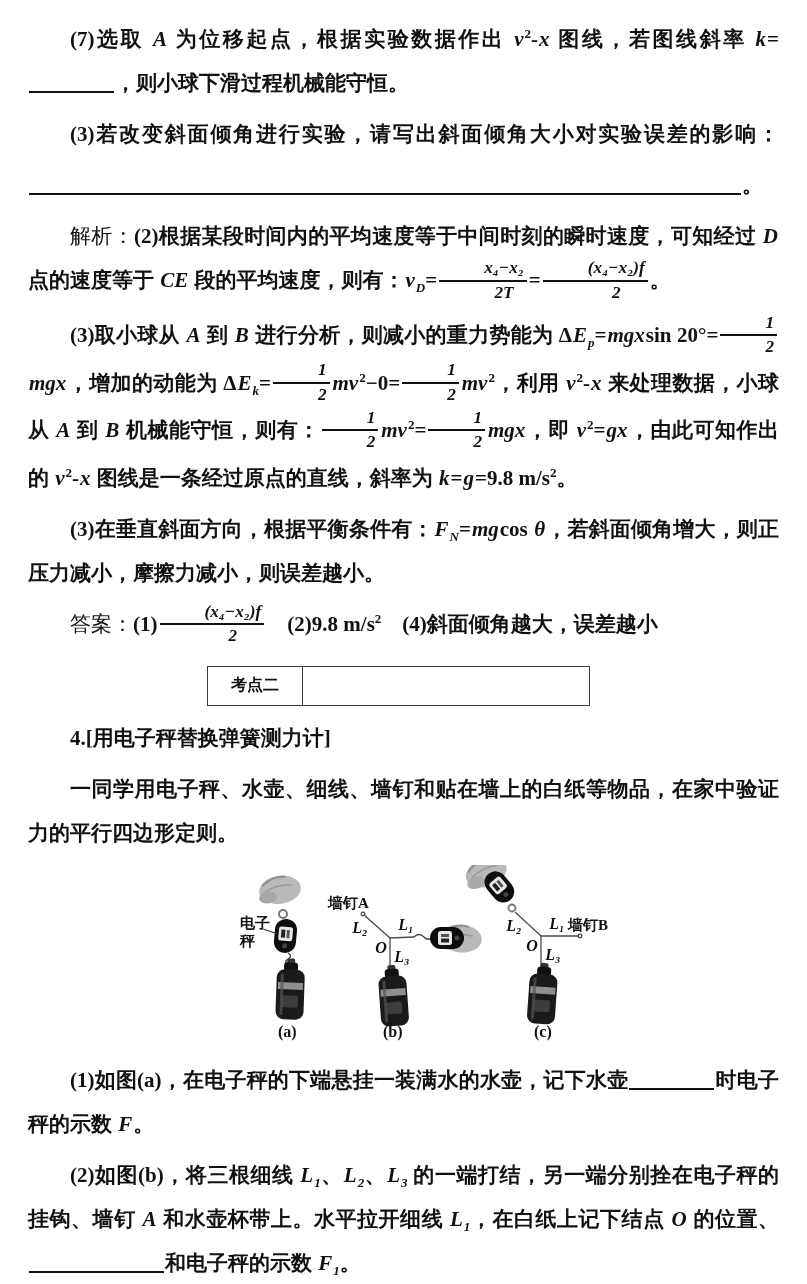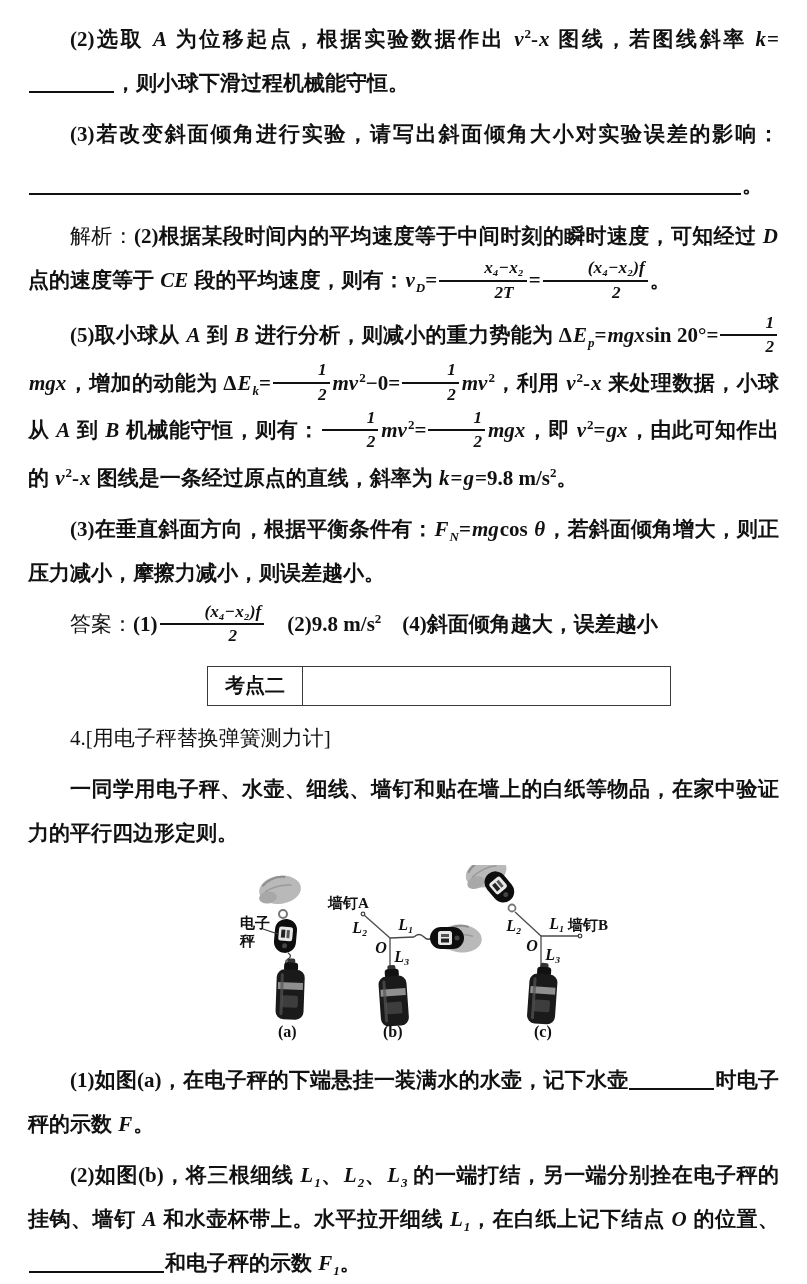--- a/index.html
+++ b/index.html
@@ -20,48 +20,48 @@
   .blank{display:inline-block;border-bottom:2.2px solid #111;height:0.85em;transform:translateY(3px);margin:0 1px;}
   .frac{
     display:inline-flex;flex-direction:column;align-items:center;
     vertical-align:middle;font-size:0.82em;line-height:1.3;
     font-style:italic;font-family:"Liberation Serif","DejaVu Serif",serif;
     margin:0 2px;transform:translateY(-2px);
   }
   .frac .fn{border-bottom:2px solid #111;padding:0 3px;}
   .frac .fd{padding:0 2px;font-style:italic;}
   .banner{
-    display:flex;width:464px;margin:16px 0 10px 179px;
+    display:flex;width:383px;margin:16px 0 10px 179px;
     border:1.6px solid #3a3a3a;height:40px;box-sizing:border-box;
-    font-size:20px;font-weight:800;
+    font-size:16px;font-weight:800;
   }
   .banner .tag{width:94px;border-right:1.6px solid #3a3a3a;display:flex;align-items:center;justify-content:center;}
   .banner .title{flex:1;display:flex;align-items:center;justify-content:center;letter-spacing:1px;}
   .figure{margin:10px 0 4px 150px;}
   .heading{margin:10px 0 2px 0;}
   svg text{font-family:"Liberation Serif","DejaVu Serif",serif;fill:#111;}
   svg .cn{font-size:15px;font-weight:700;}
   svg .mv{font-size:16px;font-weight:700;font-style:italic;}
   svg .cap{font-size:16px;font-weight:600;}
 </style>
 </head>
 <body>
 
-<p><span class="sg-t">(2)选取 </span><span class="sg-i">A</span><span class="sg-t"> 为位移起点，根据实验数据作出 </span><span class="sg-i">v</span><span class="sg-sup">2</span><span class="sg-t">-</span><span class="sg-i">x</span><span class="sg-t"> 图线，若图线斜率 </span><span class="sg-i">k</span><span class="sg-t">=</span><span class="blank" style="width: 85px;"></span><span class="sg-t">，则小球下滑过程机械能守恒。</span></p>
+<p><span class="sg-t">(7)选取 </span><span class="sg-i">A</span><span class="sg-t"> 为位移起点，根据实验数据作出 </span><span class="sg-i">v</span><span class="sg-sup">2</span><span class="sg-t">-</span><span class="sg-i">x</span><span class="sg-t"> 图线，若图线斜率 </span><span class="sg-i">k</span><span class="sg-t">=</span><span class="blank" style="width: 85px;"></span><span class="sg-t">，则小球下滑过程机械能守恒。</span></p>
 <p class="spread"><span class="sg-t">(3)若改变斜面倾角进行实验，请写出斜面倾角大小对实验误差的影响：</span></p>
 <p class="noindent"><span class="blank" style="width: 712px;"></span><span class="sg-t">。</span></p>
 
 <p><span class="sg-b">解析：</span><span class="sg-t">(2)根据某段时间内的平均速度等于中间时刻的瞬时速度，可知经过 </span><span class="sg-i">D</span><span class="sg-t"> 点的速度等于 </span><span class="sg-i">CE</span><span class="sg-t"> 段的平均速度，则有：</span><span class="sg-i">v</span><span class="sg-sub">D</span><span class="sg-t">=</span><span class="frac">
       <span class="fn">x₄−x₂</span>
       <span class="fd">2T</span>
     </span><span class="sg-t">=</span><span class="frac">
       <span class="fn">(x₄−x₂)f</span>
       <span class="fd">2</span>
     </span><span class="sg-t">。</span></p>
-<p><span class="sg-t">(5)取小球从 </span><span class="sg-i">A</span><span class="sg-t"> 到 </span><span class="sg-i">B</span><span class="sg-t"> 进行分析，则减小的重力势能为 Δ</span><span class="sg-i">E</span><span class="sg-sub">p</span><span class="sg-t">=</span><span class="sg-i">mgx</span><span class="sg-t">sin 20°=</span><span class="frac">
+<p><span class="sg-t">(3)取小球从 </span><span class="sg-i">A</span><span class="sg-t"> 到 </span><span class="sg-i">B</span><span class="sg-t"> 进行分析，则减小的重力势能为 Δ</span><span class="sg-i">E</span><span class="sg-sub">p</span><span class="sg-t">=</span><span class="sg-i">mgx</span><span class="sg-t">sin 20°=</span><span class="frac">
       <span class="fn">1</span>
       <span class="fd">2</span>
     </span><span class="sg-i">mgx</span><span class="sg-t">，增加的动能为 Δ</span><span class="sg-i">E</span><span class="sg-sub">k</span><span class="sg-t">=</span><span class="frac">
       <span class="fn">1</span>
       <span class="fd">2</span>
     </span><span class="sg-i">mv</span><span class="sg-sup">2</span><span class="sg-t">−0=</span><span class="frac">
       <span class="fn">1</span>
       <span class="fd">2</span>
     </span><span class="sg-i">mv</span><span class="sg-sup">2</span><span class="sg-t">，利用 </span><span class="sg-i">v</span><span class="sg-sup">2</span><span class="sg-t">-</span><span class="sg-i">x</span><span class="sg-t"> 来处理数据，小球从 </span><span class="sg-i">A</span><span class="sg-t"> 到 </span><span class="sg-i">B</span><span class="sg-t"> 机械能守恒，则有：</span><span class="frac">
       <span class="fn">1</span>
@@ -73,21 +73,21 @@
 <p><span class="sg-t">(3)在垂直斜面方向，根据平衡条件有：</span><span class="sg-i">F</span><span class="sg-sub">N</span><span class="sg-t">=</span><span class="sg-i">mg</span><span class="sg-t">cos </span><span class="sg-i">θ</span><span class="sg-t">，若斜面倾角增大，则正压力减小，摩擦力减小，则误差越小。</span></p>
 <p><span class="sg-b">答案：</span><span class="sg-t">(1)</span><span class="frac">
       <span class="fn">(x₄−x₂)f</span>
       <span class="fd">2</span>
     </span><span class="sg-t">　(2)9.8 m/s</span><span class="sg-sup">2</span><span class="sg-t">　(4)斜面倾角越大，误差越小</span></p>
 
 <div class="banner">
   <div class="tag">考点二</div>
 </div>
 
-<p class="heading" style="font-weight:400;">4.[用电子秤替换弹簧测力计]</p>
+<p class="heading" style="font-weight:700;">4.[用电子秤替换弹簧测力计]</p>
 <p><span class="sg-t">一同学用电子秤、水壶、细线、墙钉和贴在墙上的白纸等物品，在家中验证力的平行四边形定则。</span></p>
 
 <div class="figure">
 <svg viewBox="0 0 460 180" width="460" height="180">
   <defs>
     <g id="kettle">
       <rect x="10" y="-11" width="8" height="6" rx="2" fill="#333"></rect>
       <rect x="7" y="-7" width="14" height="9" rx="3" fill="#111"></rect>
       <rect x="0" y="0" width="28" height="50" rx="8" fill="#1a1a1a"></rect>
       <rect x="1.5" y="13" width="25" height="7" fill="#8f8f8f"></rect>

